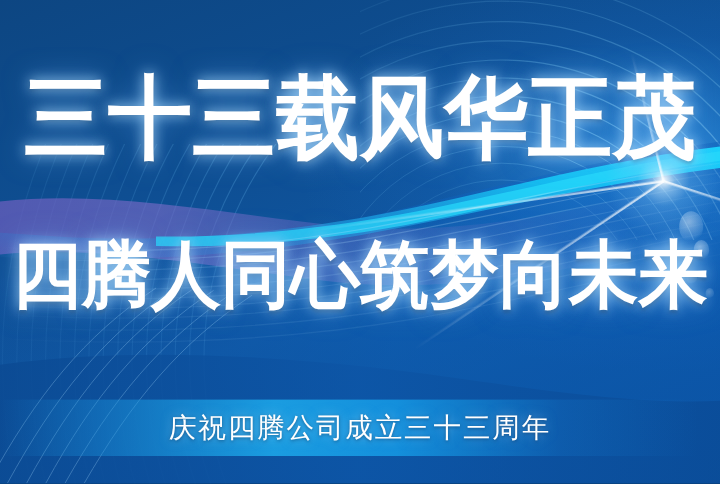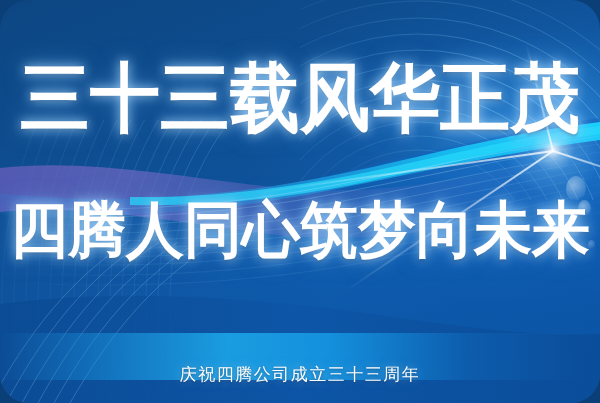--- a/index.html
+++ b/index.html
@@ -6,21 +6,20 @@
   html,body { width:600px; height:403px; overflow:hidden; background:#0b3f78; }
   body { font-family:"Liberation Sans", sans-serif; }
 
   #poster {
     position:relative;
     width:600px; height:403px;
     overflow:hidden;
     background:
       radial-gradient(ellipse 70% 60% at 92% 34%, rgba(60,170,255,0.55) 0%, rgba(30,120,215,0.15) 45%, rgba(0,0,0,0) 72%),
       linear-gradient(160deg, #0d4682 0%, #0e4e92 32%, #0f57a3 58%, #0b4f99 80%, #0a4a90 100%);
-    border-radius: 29px;
   }
 
   
   .arcfan {
     position:absolute; left:0; top:0; width:600px; height:403px;
     pointer-events:none;
   }
 
   
   .wavelayer { position:absolute; left:0; top:0; width:600px; height:403px; pointer-events:none; }
@@ -83,24 +82,24 @@
     background:linear-gradient(90deg,
       rgba(18,120,205,0.0) 0%,
       rgba(25,150,225,0.40) 14%,
       rgba(30,175,240,0.80) 38%,
       rgba(22,160,235,0.78) 55%,
       rgba(18,120,205,0.28) 78%,
       rgba(14,86,165,0.0) 97%);
     pointer-events:none;
   }
   .subtitle {
-    position:absolute; top:360px; left:50%; transform:translateX(-50%);
+    position:absolute; top:340px; left:50%; transform:translateX(-50%);
     color:#ffffff;
-    font-family:Liberation Mono, monospace;
-    font-size:17px;
+    font-family:Liberation Sans, sans-serif;
+    font-size:23px;
     line-height:32px;
     white-space:nowrap;
     letter-spacing:1.5px;
     text-shadow:0 1px 3px rgba(5,40,80,0.55), 0 0 9px rgba(190,230,255,0.5);
   }
 </style>
 </head>
 <body>
 
 <div id="poster">

